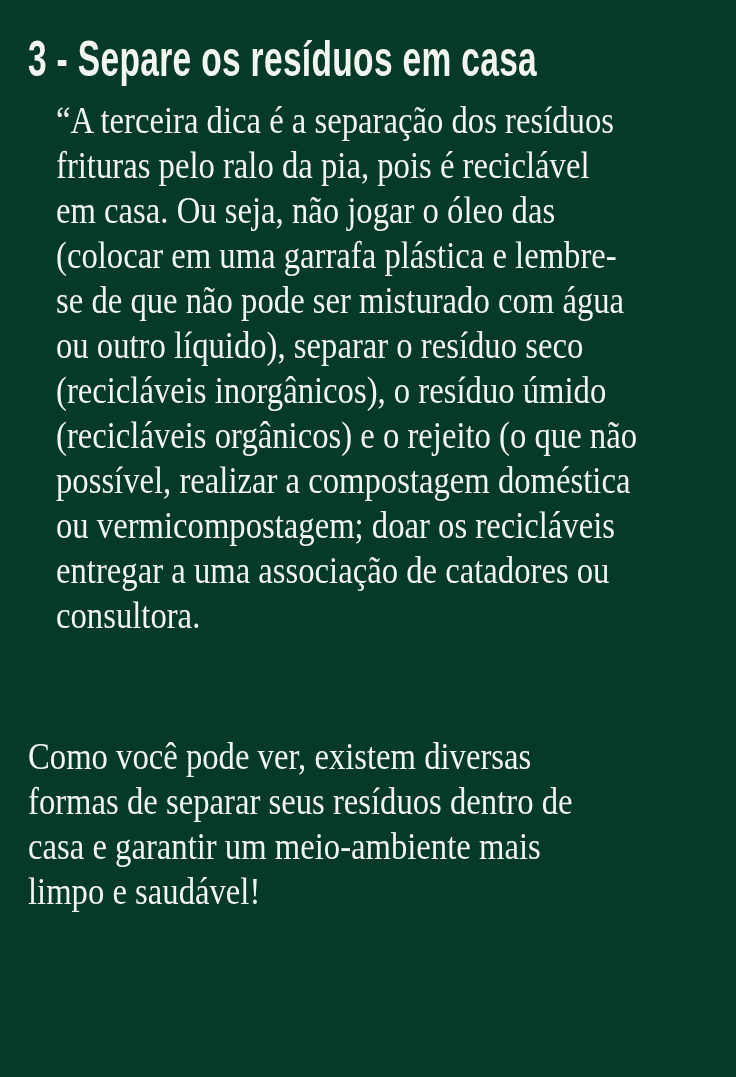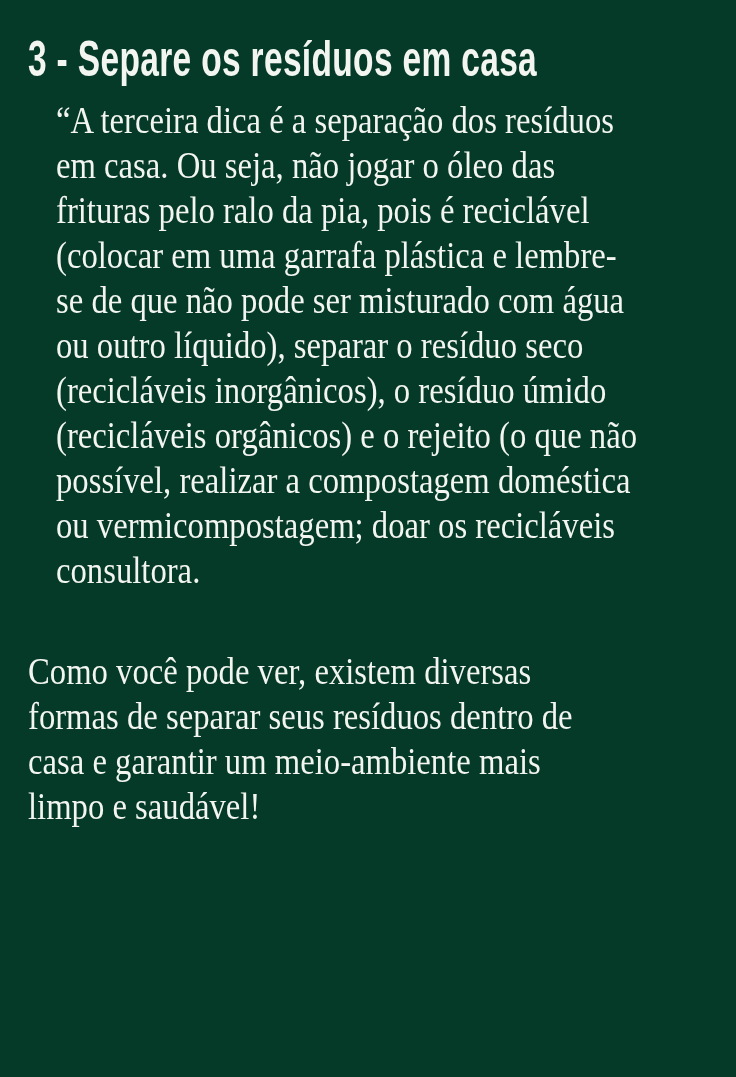--- a/index.html
+++ b/index.html
@@ -36,50 +36,51 @@
   }
   .paragraph {
     margin: 0;
     padding: 0;
   }
   .paragraph-1 {
     margin-top: 10px;
     margin-left: 28px;
   }
   .paragraph-2 {
-    margin-top: 56px;
+    margin-top: 96px;
   }
   .body-line {
     height: 45px;
     line-height: 45px;
     font-size: 38px;
     white-space: nowrap;
   }
   .body-line .condense {
     display: inline-block;
     transform: scaleX(0.86);
     transform-origin: 0 50%;
   }
 </style>
 </head>
 <body style="background: rgb(5, 58, 40); color: rgb(243, 245, 241);">
 
 <div class="page">
   <h1 class="article-title"><span class="condense">3 - Separe os resíduos em casa</span></h1>
   <div class="paragraph paragraph-1">
       <div class="body-line"><span class="condense">“A terceira dica é a separação dos resíduos</span></div>
+      <div class="body-line"><span class="condense">frituras pelo ralo da pia, pois é reciclável</span></div>
       <div class="body-line"><span class="condense">em casa. Ou seja, não jogar o óleo das</span></div>
-      <div class="body-line"><span class="condense">frituras pelo ralo da pia, pois é reciclável</span></div>
       <div class="body-line"><span class="condense">(colocar em uma garrafa plástica e lembre-</span></div>
       <div class="body-line"><span class="condense">se de que não pode ser misturado com água</span></div>
       <div class="body-line"><span class="condense">ou outro líquido), separar o resíduo seco</span></div>
       <div class="body-line"><span class="condense">(recicláveis inorgânicos), o resíduo úmido</span></div>
       <div class="body-line"><span class="condense">(recicláveis orgânicos) e o rejeito (o que não</span></div>
       <div class="body-line"><span class="condense">possível, realizar a compostagem doméstica</span></div>
       <div class="body-line"><span class="condense">ou vermicompostagem; doar os recicláveis</span></div>
+      <div class="body-line"><span class="condense">entregar a uma associação de catadores ou</span></div>
       <div class="body-line"><span class="condense">consultora.</span></div>
     </div>
   <div class="paragraph paragraph-2">
       <div class="body-line"><span class="condense">Como você pode ver, existem diversas</span></div>
       <div class="body-line"><span class="condense">formas de separar seus resíduos dentro de</span></div>
       <div class="body-line"><span class="condense">casa e garantir um meio-ambiente mais</span></div>
       <div class="body-line"><span class="condense">limpo e saudável!</span></div>
     </div>
 </div>
 

